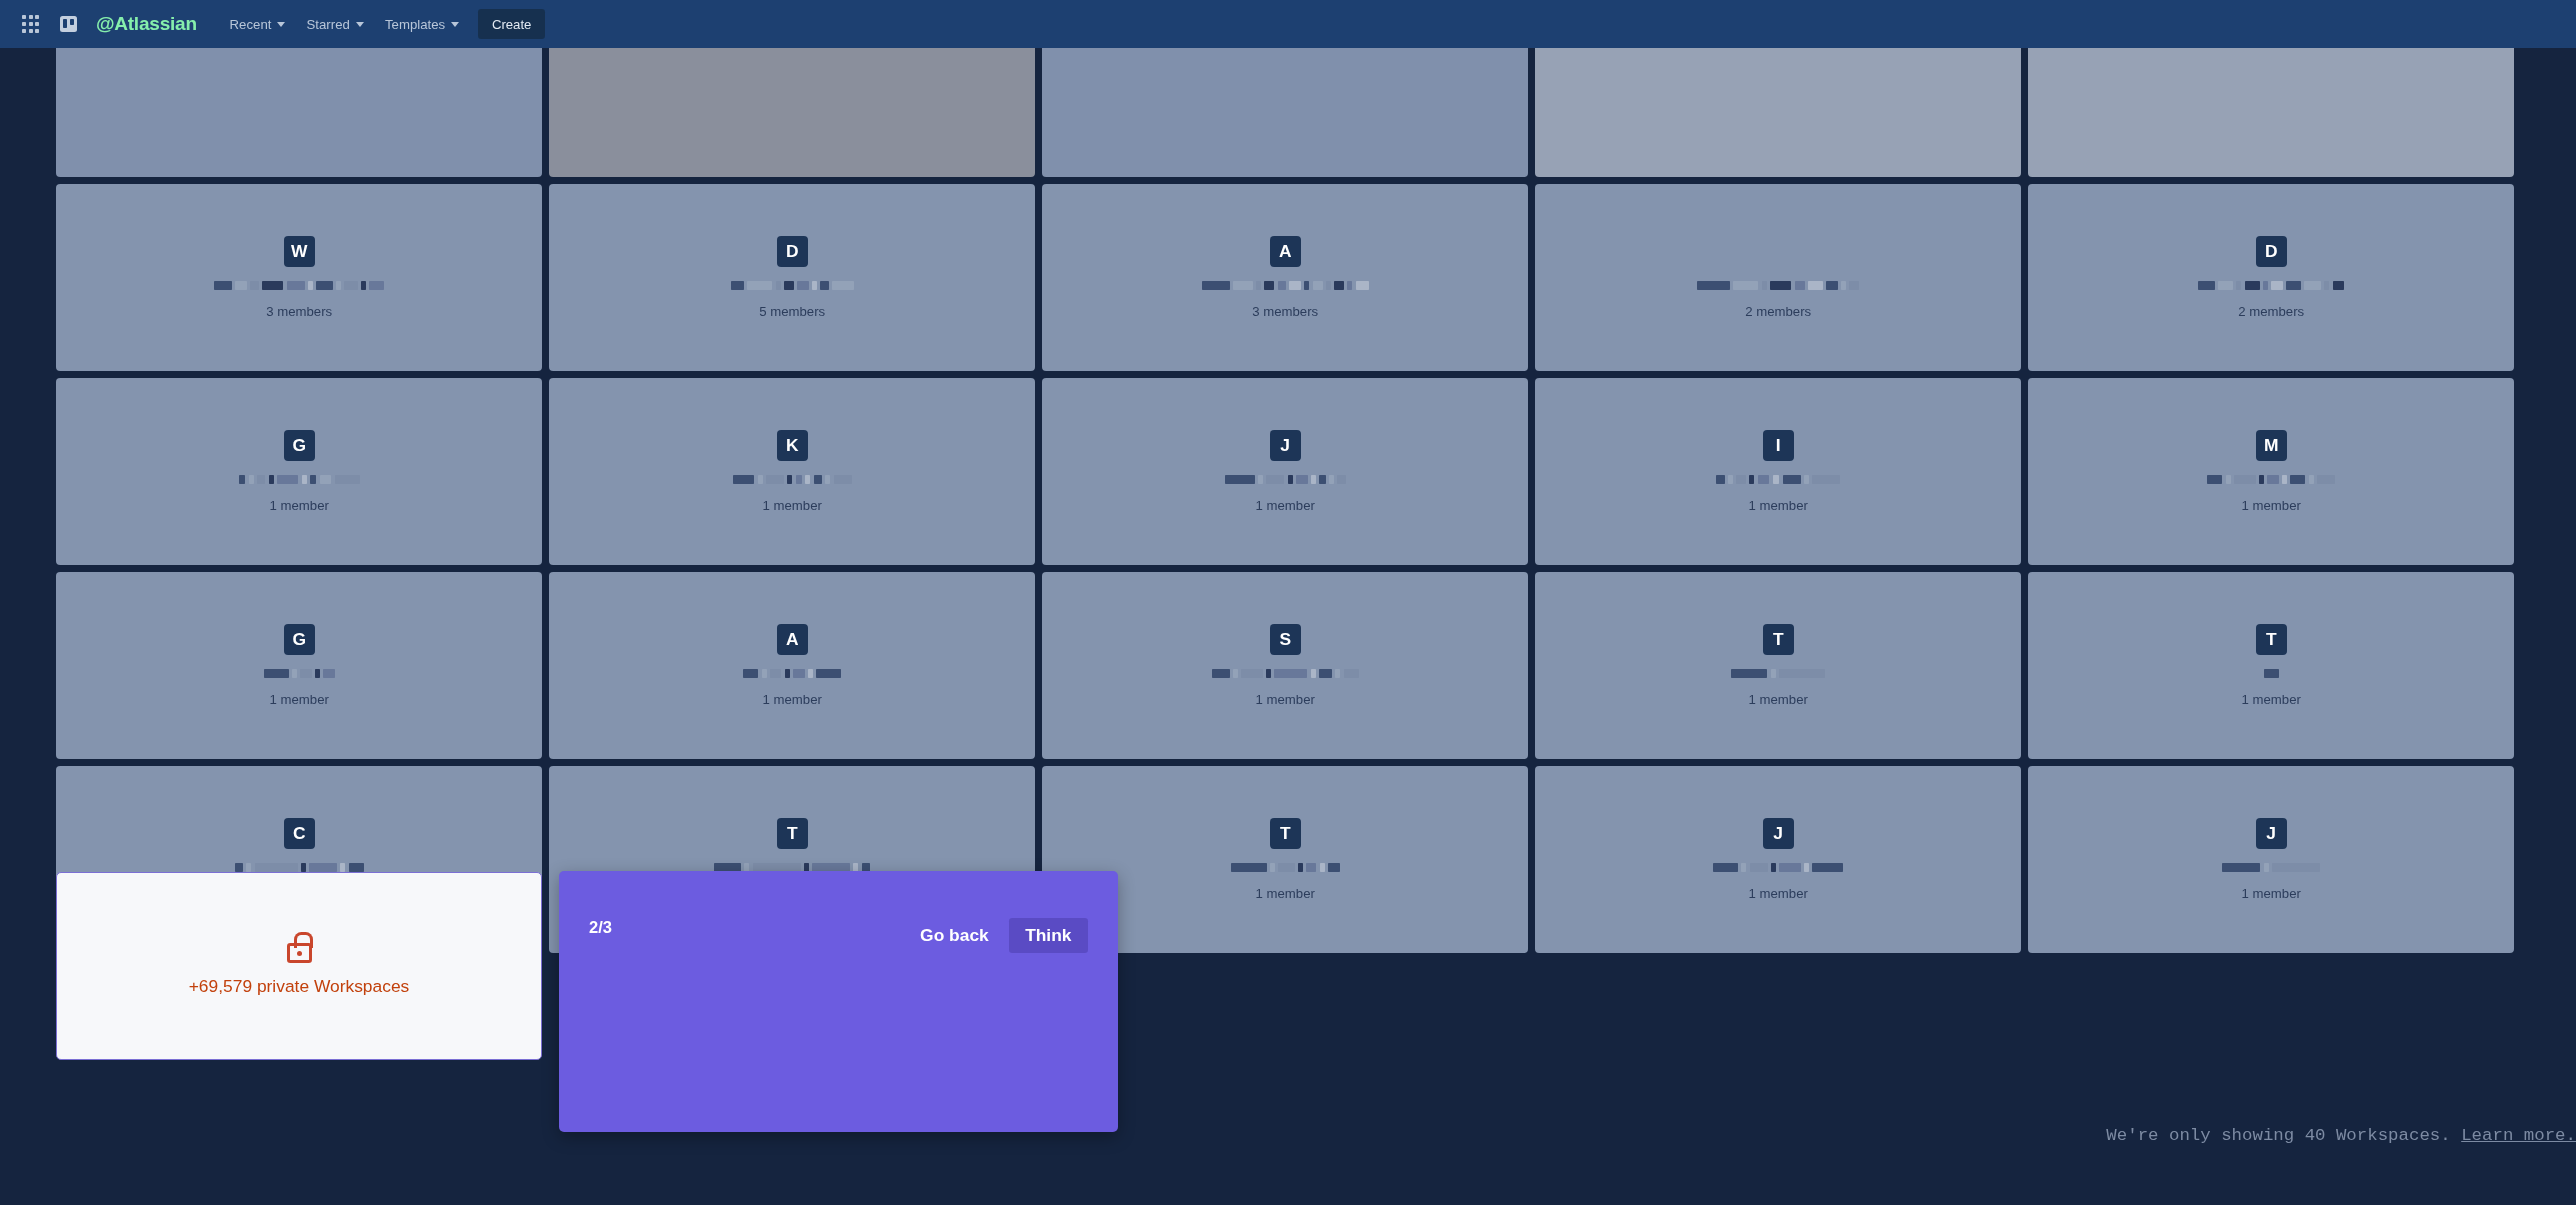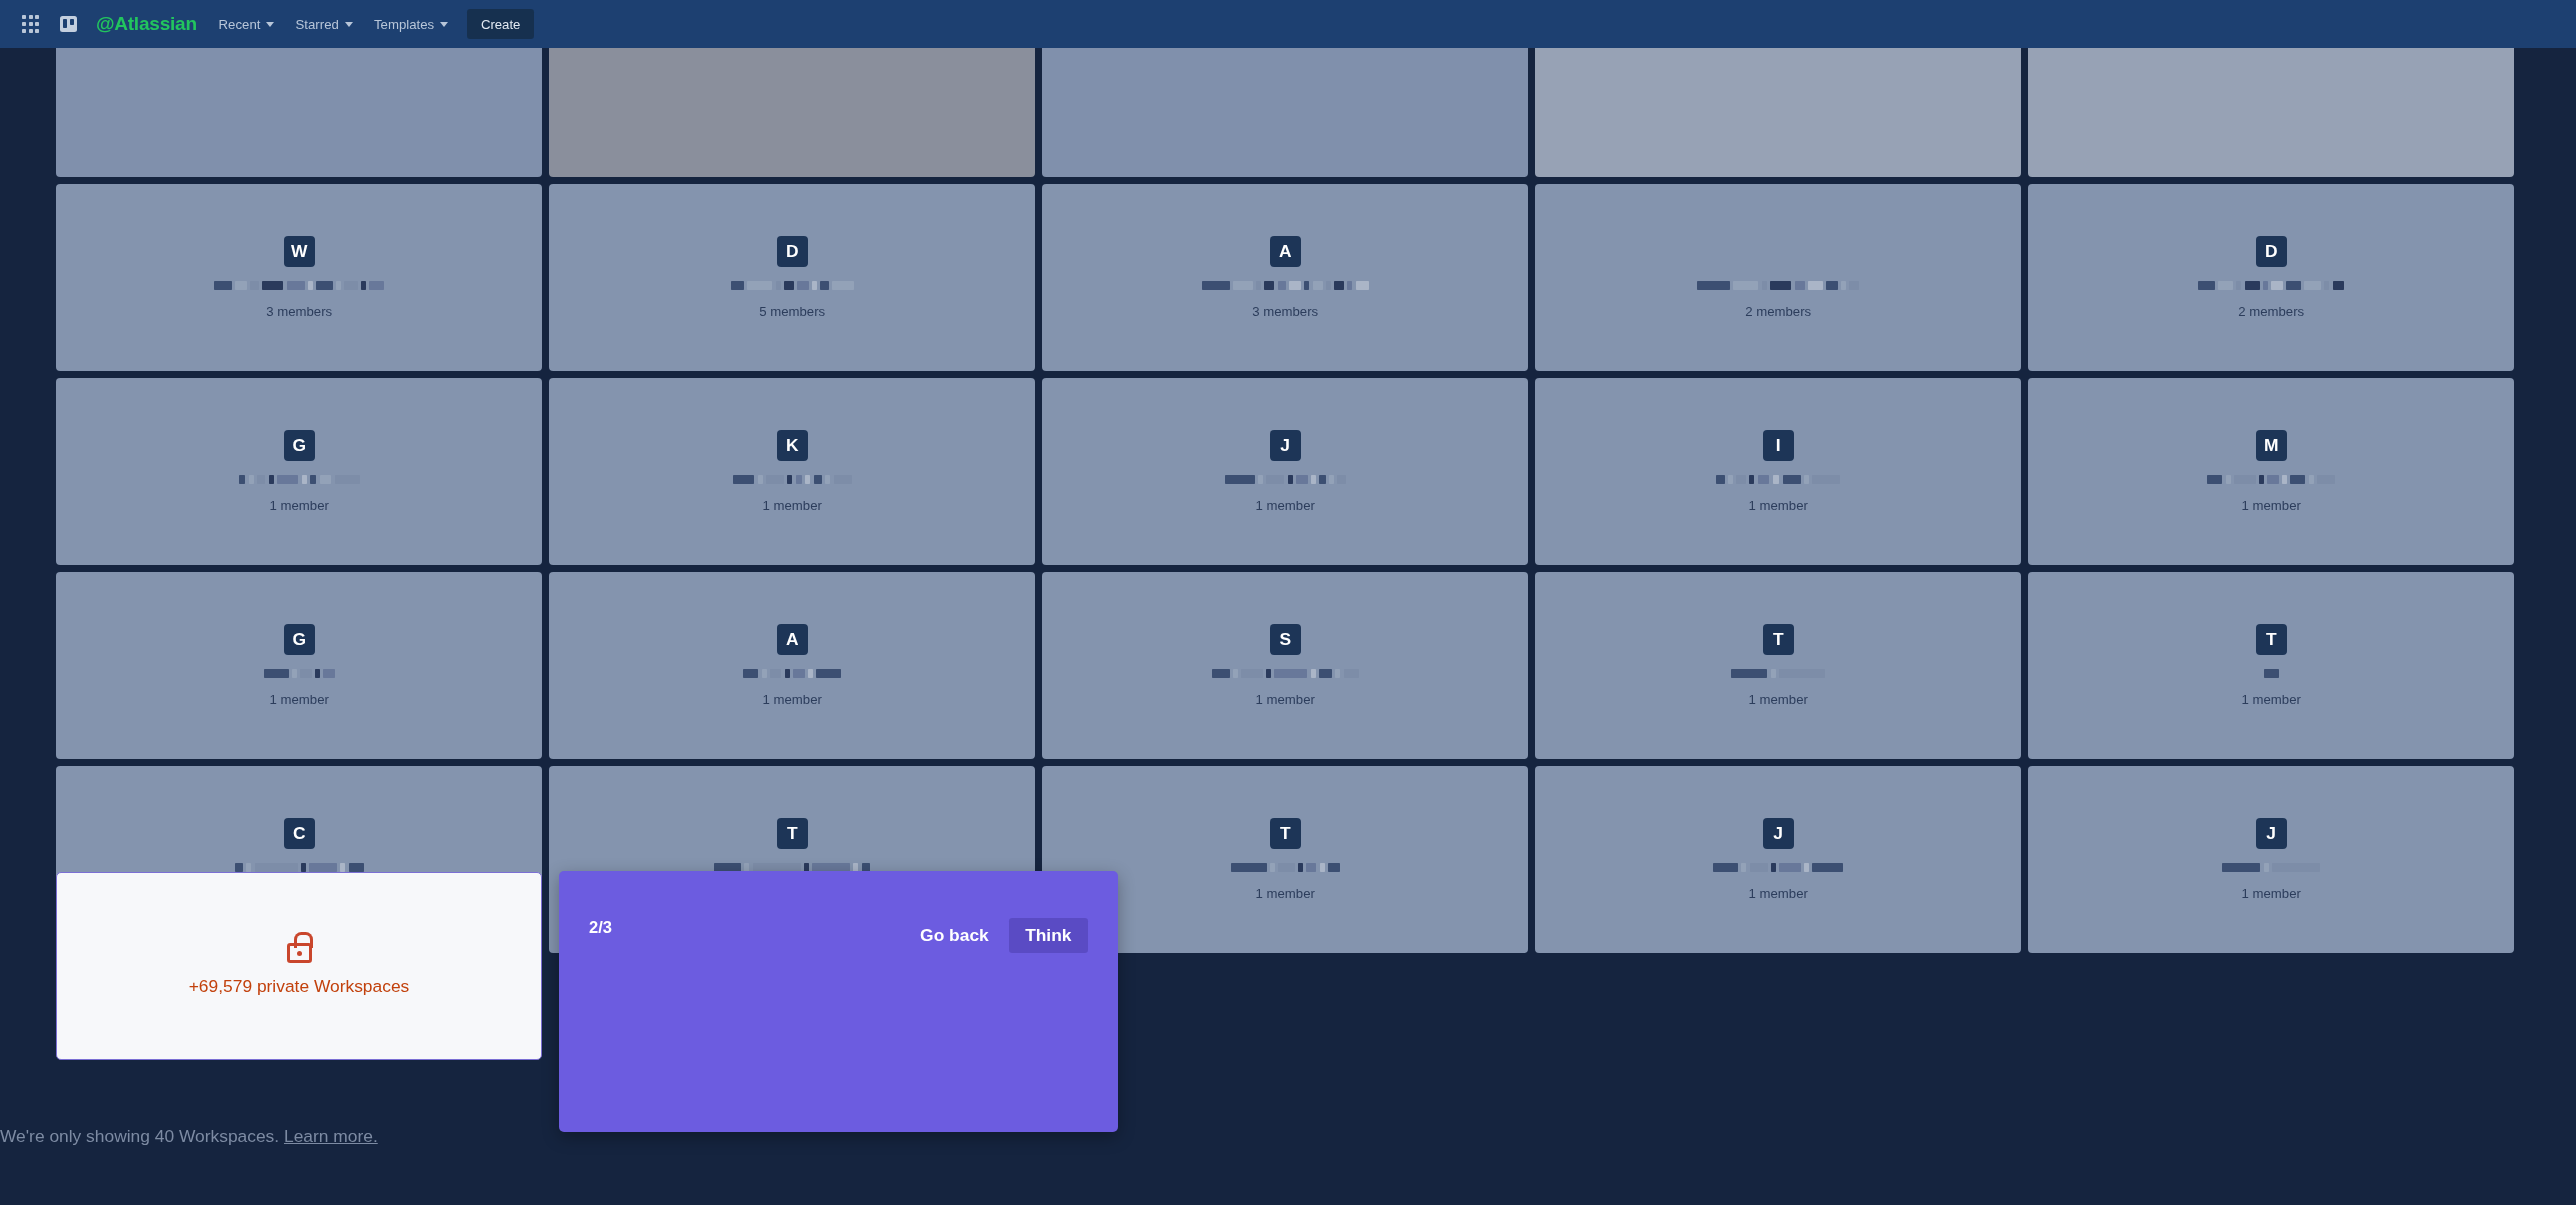--- a/index.html
+++ b/index.html
@@ -26,22 +26,22 @@
     display: flex; align-items: center; justify-content: center;
     border-radius: 4.1px; cursor: pointer;
   }
   .grid-icon { display: grid; grid-template-columns: repeat(3, 4.1px); grid-gap: 2.5px; }
   .grid-icon i { width: 4.1px; height: 4.1px; background: #b9c6d8; border-radius: 0.8px; display:block; }
   .board-icon { width: 17.4px; height: 15.7px; background: #c3cfdf; border-radius: 2.5px; position: relative; }
   .board-icon::before { content:""; position:absolute; left:3.3px; top:3.3px; width:4.1px; height:9px; background:#1d4071; border-radius:0.8px;}
   .board-icon::after  { content:""; position:absolute; left:10px; top:3.3px; width:4.1px; height:5.8px;  background:#1d4071; border-radius:0.8px;}
 
   .brand {
-    color: #22c55e; font-size: 19px; font-weight: bold;
-    letter-spacing: -0.2px; margin-left: 8.3px; margin-right: 11px;
+    color: #86efac; font-size: 19px; font-weight: bold;
+    letter-spacing: -0.2px; margin-left: 8.3px; margin-right: 22px;
     white-space: nowrap; cursor: pointer;
   }
   .nav-item {
     color: #b8c6d9; font-size: 13.2px; padding: 6.6px 10.7px;
     border-radius: 3.3px; display: flex; align-items: center; gap: 5.8px;
     cursor: pointer; white-space: nowrap;
   }
   .caret {
     width: 0; height: 0; border-left: 4.1px solid transparent;
     border-right: 4.1px solid transparent; border-top: 5px solid #b8c6d9;
@@ -127,21 +127,21 @@
   }
   .lock::after {
     content:""; position:absolute; left: 7.4px; top: 5px;
     width: 5px; height: 5px; background: #c9462c; border-radius: 50%;
   }
   .private-label { color: #c2410c; font-size: 17.4px; }
 
   
   .footer-note {
     position: absolute; left: 0; top: 1126px; width: 2576px;
-    text-align: left; color: #7d8ba3; font-size: 17.4px; z-index: 5;
+    text-align: right; color: #7d8ba3; font-size: 17.4px; z-index: 5; font-family: Liberation Mono, monospace;
   }
   .footer-note a { color: #7d8ba3; text-decoration: underline; cursor: pointer; }
 
   
   .popup {
     position: absolute; left: 559px; top: 871px;
     width: 559px; height: 261px;
     background: #6c5ce0; border-radius: 5px;
     padding: 25px 30px 21.5px 30px; z-index: 50;
     box-shadow: 0 5px 16.5px rgba(0,0,0,0.3);

